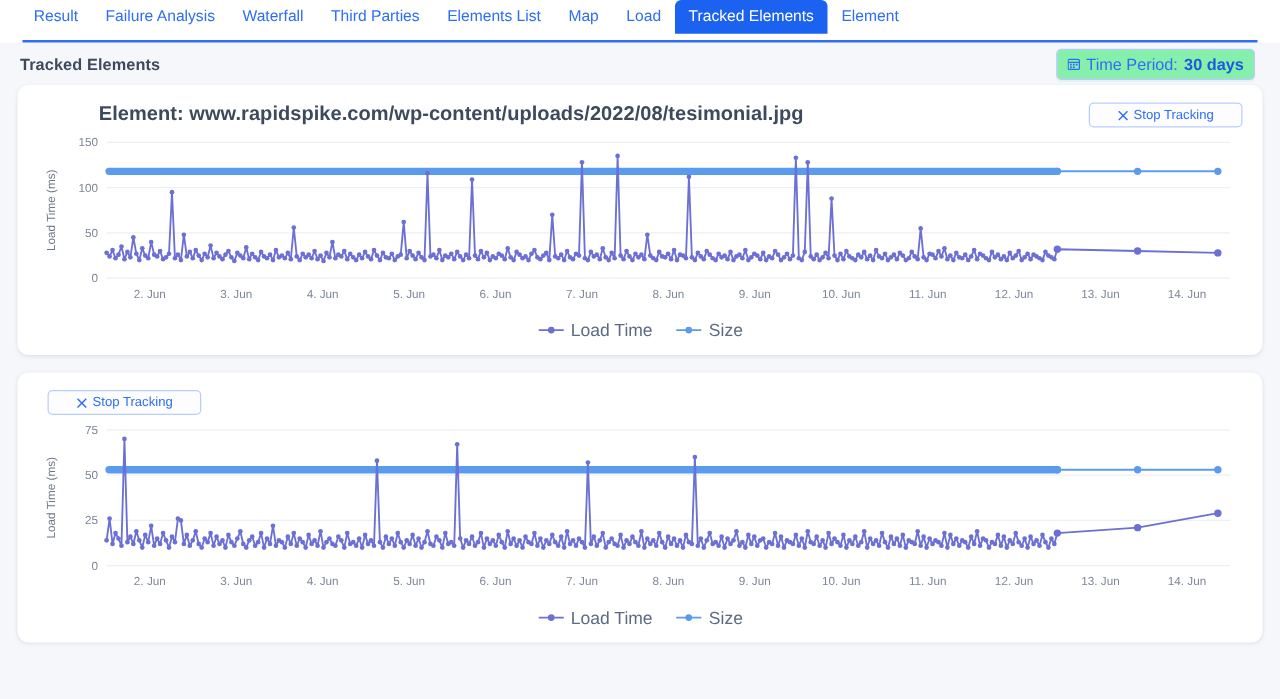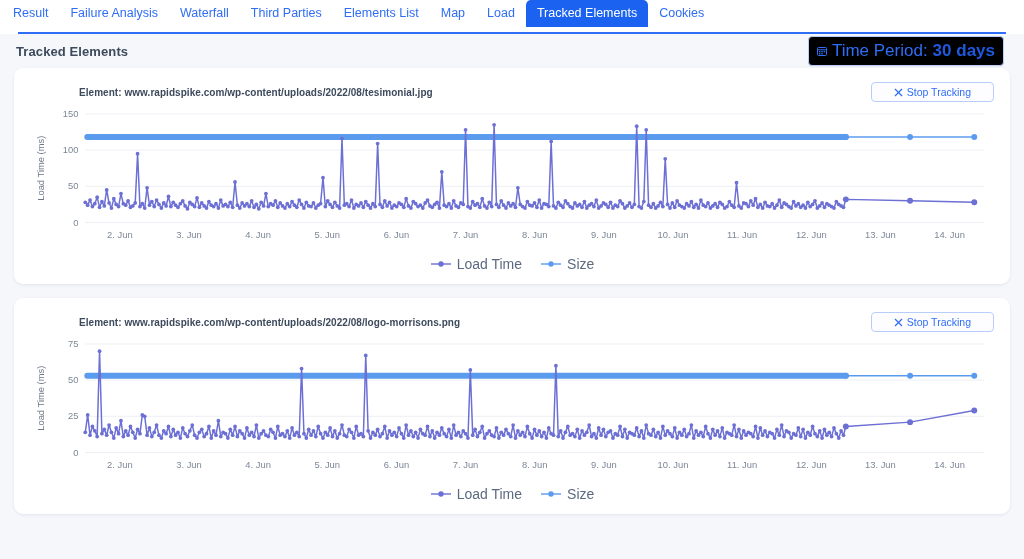--- a/index.html
+++ b/index.html
@@ -12,21 +12,21 @@
     -webkit-font-smoothing: antialiased;
   }
 
   
   .tabbar {
     position: relative;
     height: 34px;
     background: #ffffff;
     display: flex;
     align-items: flex-start;
-    padding-left: 2px;
+    padding-left: 16px;
     gap: 0;
   }
   .tabbar::after {
     content: "";
     position: absolute;
     left: 18px;
     right: 18px;
     bottom: 0;
     height: 2px;
     background: #2f6df6;
@@ -61,24 +61,24 @@
     font-size: 13px;
     color: #3d4a5c;
     font-weight: bold;
     letter-spacing: .1px;
   }
   .time-period-btn {
     display: inline-flex;
     align-items: center;
     gap: 5px;
     border: 1px solid #b9cdfb;
-    background: #000000;
+    background: #86efac;
     border-radius: 4px;
     padding: 4px 8px;
-    font-size: 17px;
+    font-size: 13px;
     color: #2f6df6;
     cursor: pointer;
     box-shadow: 0 1px 1px rgba(30,60,120,.05);
     text-align: center;
   }
   .time-period-btn .tp-strong { font-weight: bold; color: #1f58dd; }
   .cal-icon { display: inline-block; line-height: 0; }
 
   
   .wrap { padding: 0 14px; }
@@ -90,21 +90,21 @@
     padding: 12px 14px 8px 14px;
     position: relative;
   }
   .card-head {
     display: flex;
     align-items: center;
     justify-content: space-between;
     padding: 2px 2px 4px 10px;
   }
   .card-title {
-    font-size: 10px;
+    font-size: 16px;
     color: #3d4a5c;
     font-weight: bold;
     letter-spacing: .05px;
     padding-left: 41px;
   }
   .stop-btn {
     display: inline-flex;
     align-items: center;
     gap: 4px;
     border: 1px solid #b9cdfb;
@@ -147,21 +147,21 @@
 
 <div class="tabbar">
   <div class="tab">Result</div>
   <div class="tab">Failure Analysis</div>
   <div class="tab">Waterfall</div>
   <div class="tab">Third Parties</div>
   <div class="tab">Elements List</div>
   <div class="tab">Map</div>
   <div class="tab">Load</div>
   <div class="tab active">Tracked Elements</div>
-  <div class="tab">Cookies</div>
+  <div class="tab">Element</div>
 </div>
 
 <div class="page-header">
   <div class="page-title">Tracked Elements</div>
   <div class="time-period-btn">
     <span class="cal-icon">
       <svg width="10" height="10" viewBox="0 0 10 10">
         <rect x="0.5" y="1.5" width="9" height="8" rx="1" fill="none" stroke="#2f6df6" stroke-width="1"></rect>
         <line x1="0.5" y1="3.8" x2="9.5" y2="3.8" stroke="#2f6df6" stroke-width="1"></line>
         <rect x="2" y="5" width="1.4" height="1.4" fill="#2f6df6"></rect>
@@ -563,21 +563,20 @@
             <circle cx="11" cy="4" r="2.7" fill="#5b9bee"></circle>
           </svg>
         </span>
         <span>Size</span>
       </div>
     </div>
   </div>
 
   <div class="card">
     <div class="card-head">
-      <div class="card-title">Element: www.rapidspike.com/wp-content/uploads/2022/08/logo-morrisons.png</div>
       <div class="stop-btn">
         <span class="x-icon">
           <svg width="9" height="9" viewBox="0 0 9 9">
             <line x1="1" y1="1" x2="8" y2="8" stroke="#2f6df6" stroke-width="1.2"></line>
             <line x1="8" y1="1" x2="1" y2="8" stroke="#2f6df6" stroke-width="1.2"></line>
           </svg>
         </span>
         <span>Stop Tracking</span>
       </div>
     </div>

